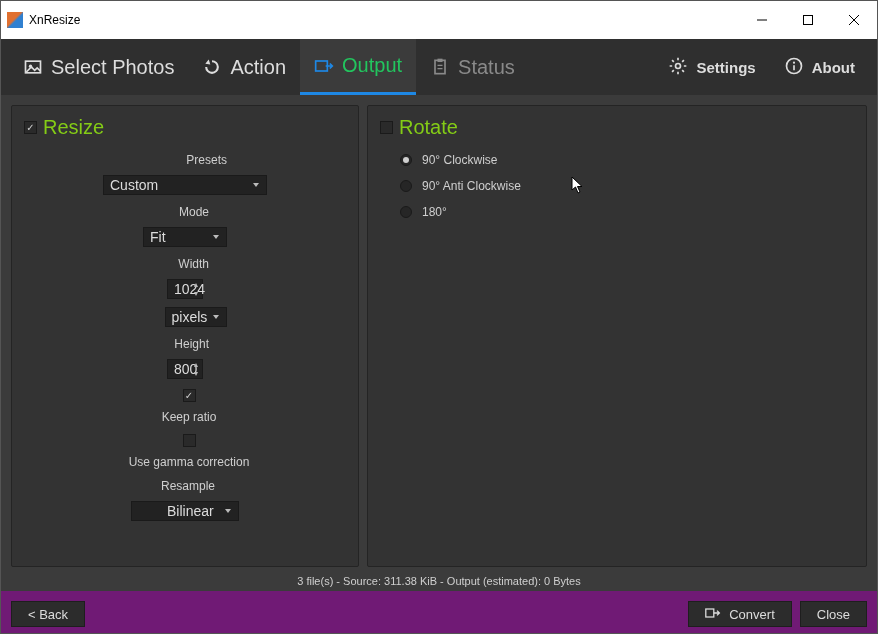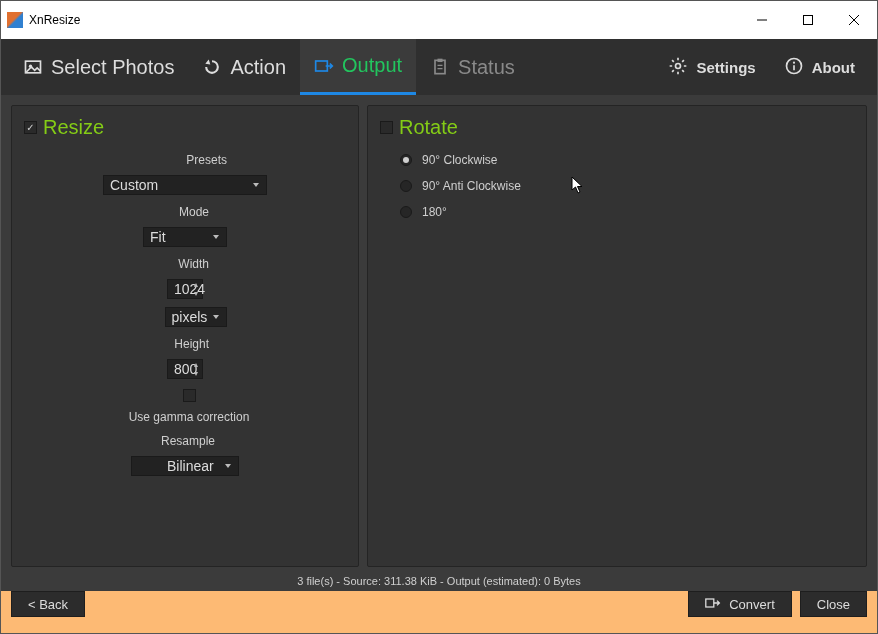--- a/index.html
+++ b/index.html
@@ -51,21 +51,21 @@
   .spin div { flex: 1; display: flex; align-items: center; justify-content: center; }
   .spin svg { width: 6px; height: 6px; display: block; }
   .row.chkrow { padding-left: 8px; gap: 8px; }
   
   .radio-row { display: flex; align-items: center; gap: 10px; margin: 6px 0 12px 20px; font-size: 12px; color: #cfcfcf; }
   .radio { width: 12px; height: 12px; border-radius: 50%; border: 1px solid #1a1a1a; background: #262626; display: inline-flex; align-items: center; justify-content: center; }
   .radio.selected::after { content: ""; width: 6px; height: 6px; border-radius: 50%; background: #cfcfcf; }
   
   .statusline { height: 20px; color: #cfcfcf; font-size: 11px; text-align: center; display: flex; align-items: center; justify-content: center; background: #3b3b3b; }
   
-  .bottombar { height: 42px; background: #fdba74; display: flex; align-items: flex-start; padding: 0 10px 6px 10px; gap: 8px; }
+  .bottombar { height: 42px; background: #701a75; display: flex; align-items: flex-end; padding: 0 10px 6px 10px; gap: 8px; }
   .bottombar .grow { flex: 1; }
   .btn { background: #2c2c2c; border: 1px solid #1e1e1e; color: #ddd; font-size: 13px; height: 26px; padding: 0 16px; display: flex; align-items: center; gap: 8px; cursor: pointer; }
   .btn svg { width: 16px; height: 14px; }
   
   .cursor { position: absolute; left: 570px; top: 175px; pointer-events: none; }
   .cursor svg { width: 14px; height: 18px; }
   .winframe { position: relative; }
 </style>
 </head>
 <body>
@@ -225,20 +225,24 @@
               </div>
             <div>
                 <svg viewBox="0 0 6 6">
                   <path d="M1 1 L5 1 L3 5 Z" fill="#bbb"></path>
                 </svg>
               </div>
           </span>
         </div>
       </div>
 
+      <div class="row chkrow">
+        <span class="chk checked"></span>
+        <span>Keep ratio</span>
+      </div>
 
       <div class="row chkrow">
         <span class="chk"></span>
         <span>Use gamma correction</span>
       </div>
 
       <div class="row" style="margin-top:6px">
         <span class="lbl lbl-resample">Resample</span>
         <div class="select resample">
           <span>Bilinear</span>

